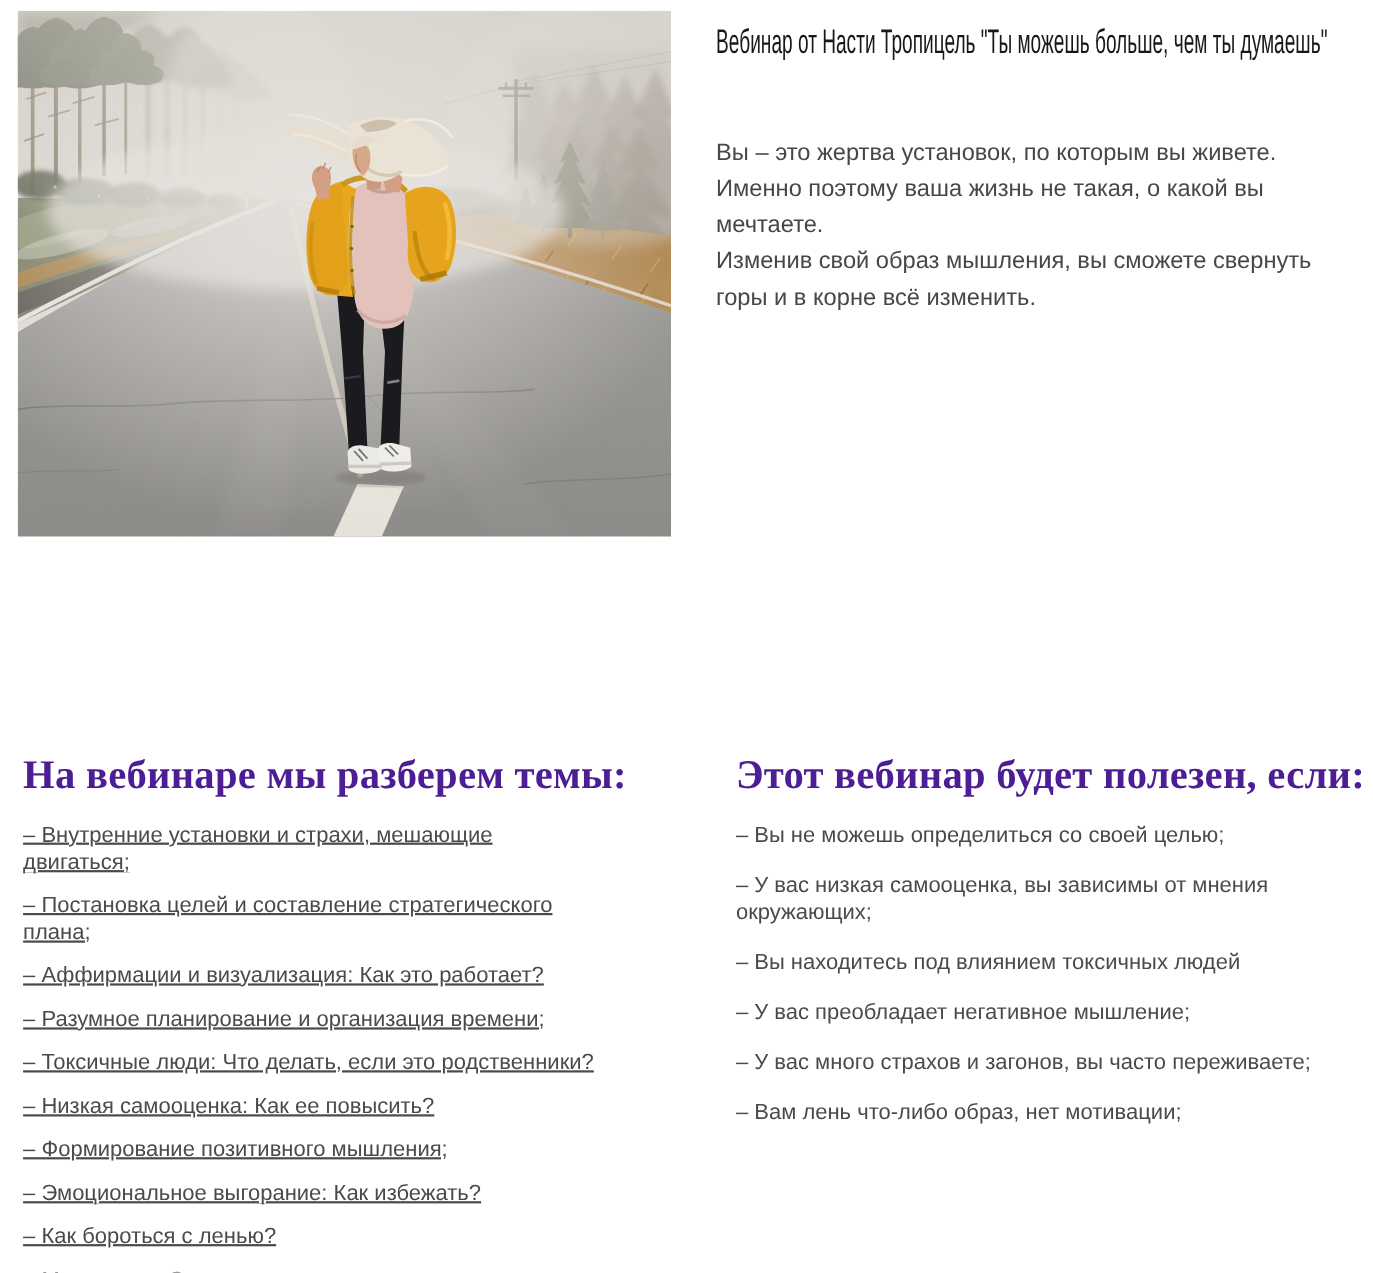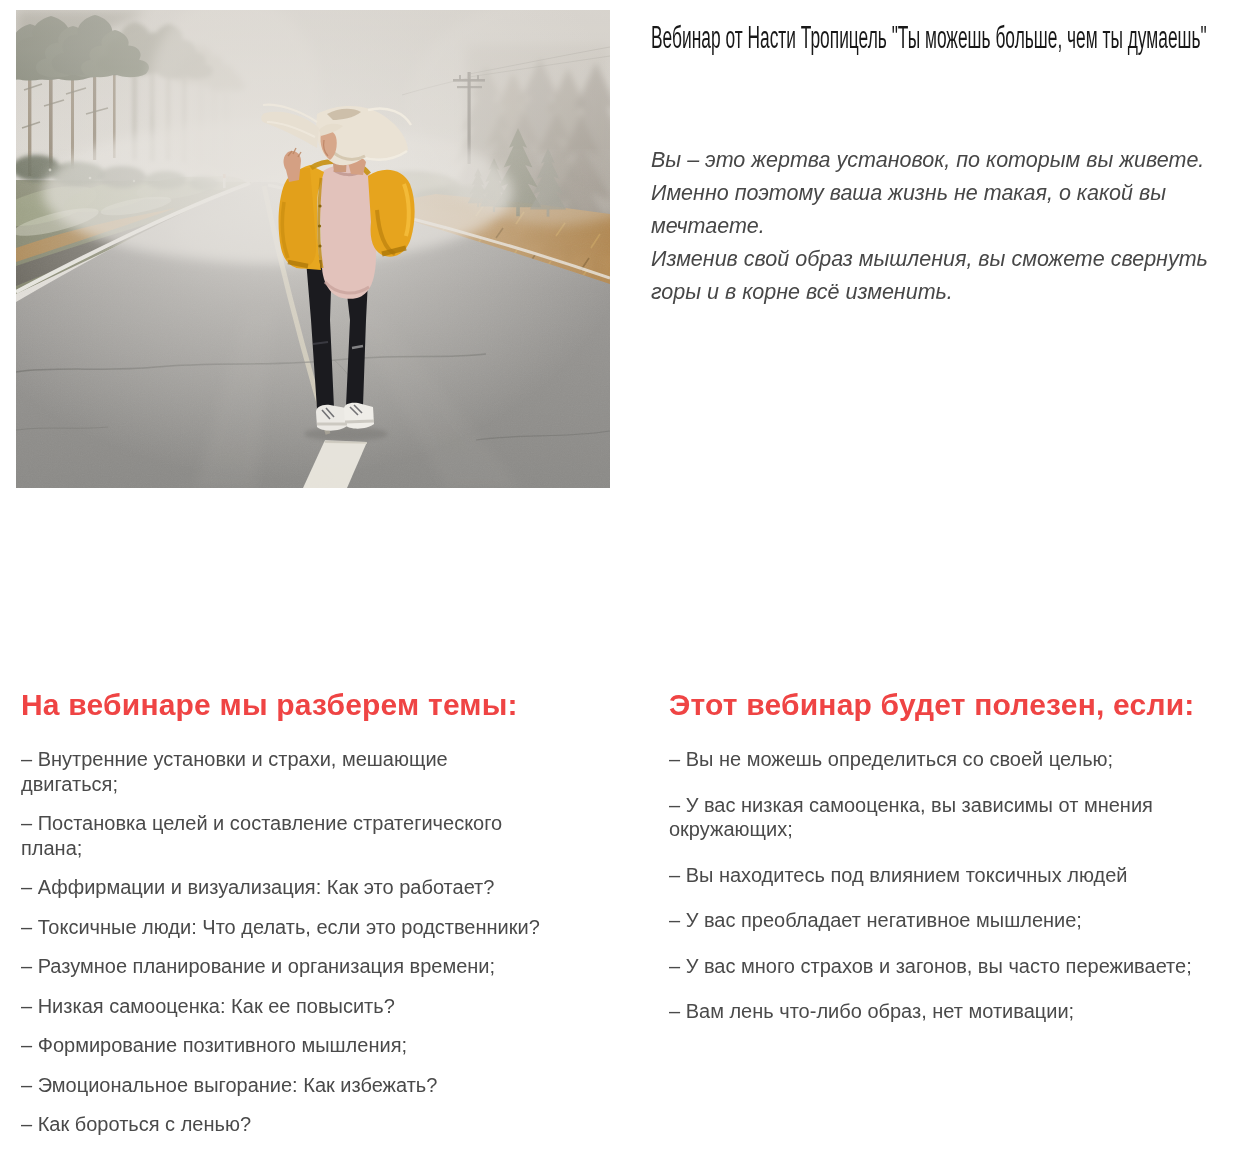--- a/index.html
+++ b/index.html
@@ -3,31 +3,31 @@
 <meta charset="utf-8">
 <style>
   html,body{margin:0;padding:0;background:#ffffff;}
   .page{position:relative;width:1248px;height:1157px;background:#fff;overflow:hidden;
         font-family:"Liberation Sans",sans-serif;}
   .photo-wrap{position:absolute;left:16px;top:10px;width:594px;height:478px;overflow:hidden;}
   .photo-wrap svg{display:block;width:100%;height:100%;}
   .title{position:absolute;left:651px;top:19px;width:600px;margin:0;font-weight:500;}
   .title-inner{display:inline-block;white-space:nowrap;font-size:31px;line-height:36px;
         color:#181818;transform:scaleX(0.56);transform-origin:0 0;letter-spacing:0;}
-  .intro{position:absolute;left:651px;top:144px;width:575px;font-size:21.5px;line-height:33px;
-        color:#474747;font-style:italic;}
+  .intro{position:absolute;left:651px;top:122px;width:575px;font-size:21.5px;line-height:33px;
+        color:#474747;}
   .intro p{margin:0;white-space:pre-line;}
   .col{position:absolute;top:688px;}
   .col-left{left:21px;width:600px;}
   .col-right{left:669px;width:597px;}
-  .col h2{margin:0 0 25px 0;font-family:Liberation Sans, sans-serif;font-weight:700;
-        font-size:30px;line-height:34px;color:#ef4444;letter-spacing:0.2px;}
+  .col h2{margin:0 0 25px 0;font-family:Liberation Serif, serif;font-weight:700;
+        font-size:37px;line-height:34px;color:#4c1d95;letter-spacing:0.2px;}
   .col ul{list-style:none;margin:0;padding:0;font-size:20px;line-height:24.5px;color:#4a4a4a;}
   .col ul li{white-space:pre-line;}
-  .col-left ul li{margin-bottom:15px;}
+  .col-left ul li{margin-bottom:15px;text-decoration:underline;}
   .col-right ul li{margin-bottom:21px;}
 </style>
 </head>
 <body>
 
 <div class="page">
 
   <div class="photo-wrap" title="Девушка в жёлтой куртке стоит на туманной дороге среди леса">
     <svg viewBox="0 0 594 478" preserveAspectRatio="none">
       <defs>
@@ -266,22 +266,22 @@
     </div>
 
   <section class="col col-left">
     <h2>На вебинаре мы разберем темы:</h2>
     <ul>
         <li>– Внутренние установки и страхи, мешающие
 двигаться;</li>
         <li>– Постановка целей и составление стратегического
 плана;</li>
         <li>– Аффирмации и визуализация: Как это работает?</li>
+        <li>– Разумное планирование и организация времени;</li>
         <li>– Токсичные люди: Что делать, если это родственники?</li>
-        <li>– Разумное планирование и организация времени;</li>
         <li>– Низкая самооценка: Как ее повысить?</li>
         <li>– Формирование позитивного мышления;</li>
         <li>– Эмоциональное выгорание: Как избежать?</li>
         <li>– Как бороться с ленью?</li>
         <li>– Медитация: Самая лучшая практика;</li>
       </ul>
   </section>
 
   <section class="col col-right">
     <h2>Этот вебинар будет полезен, если:</h2>

